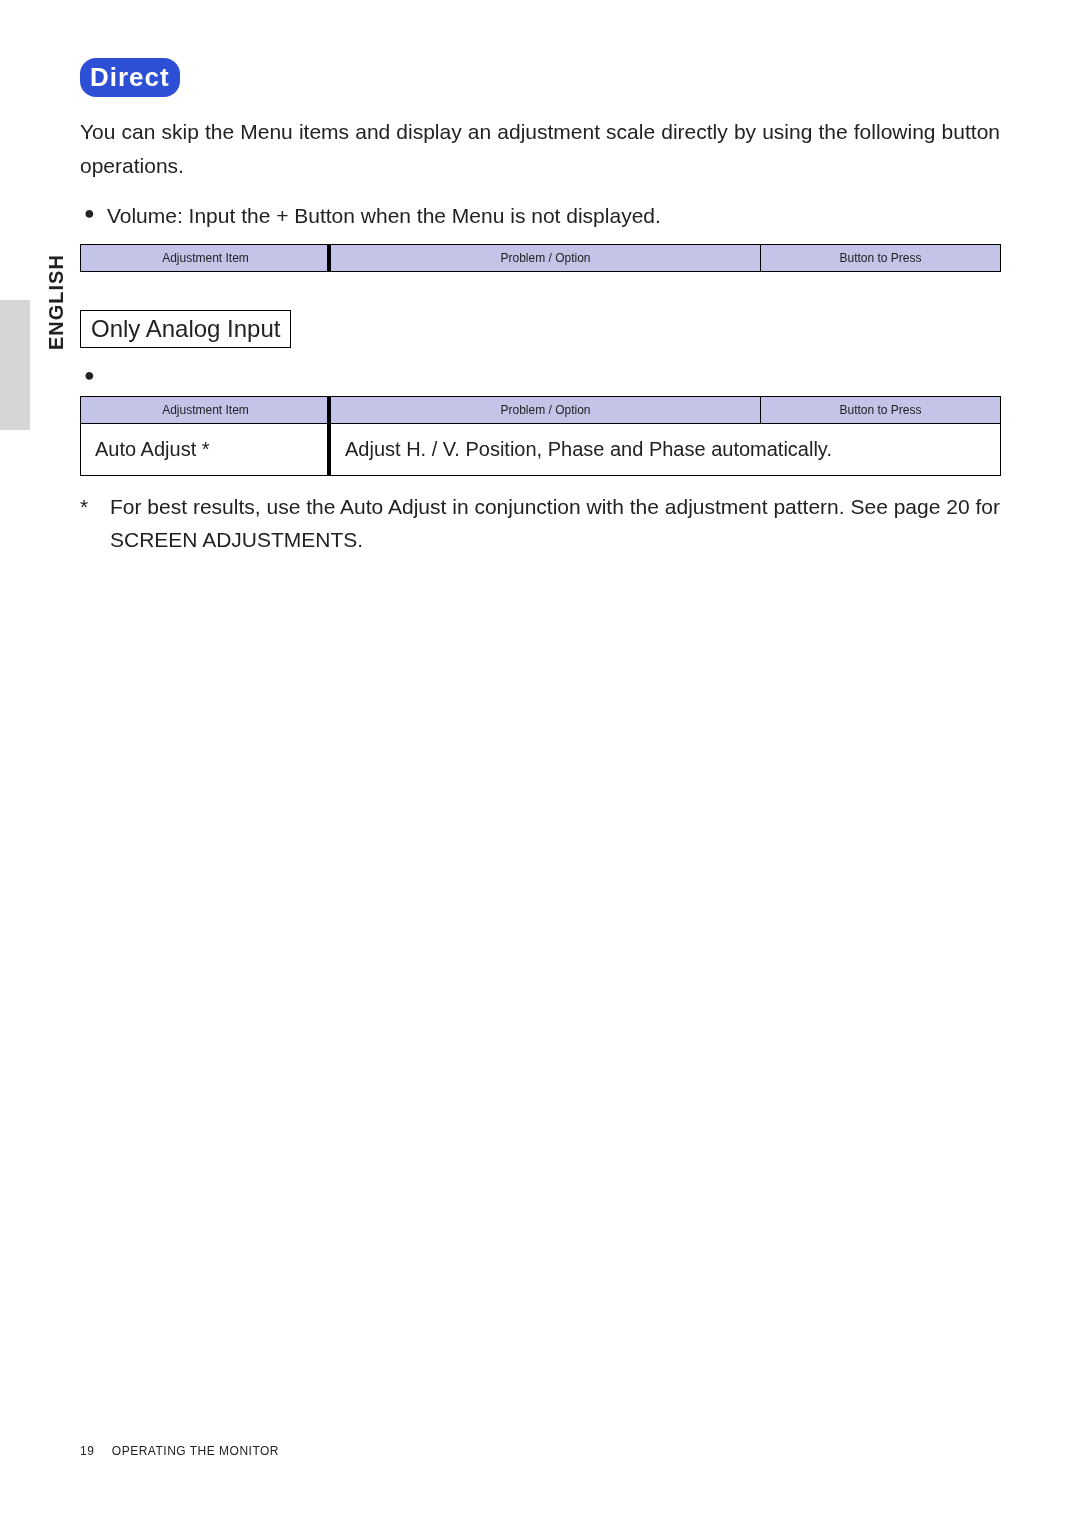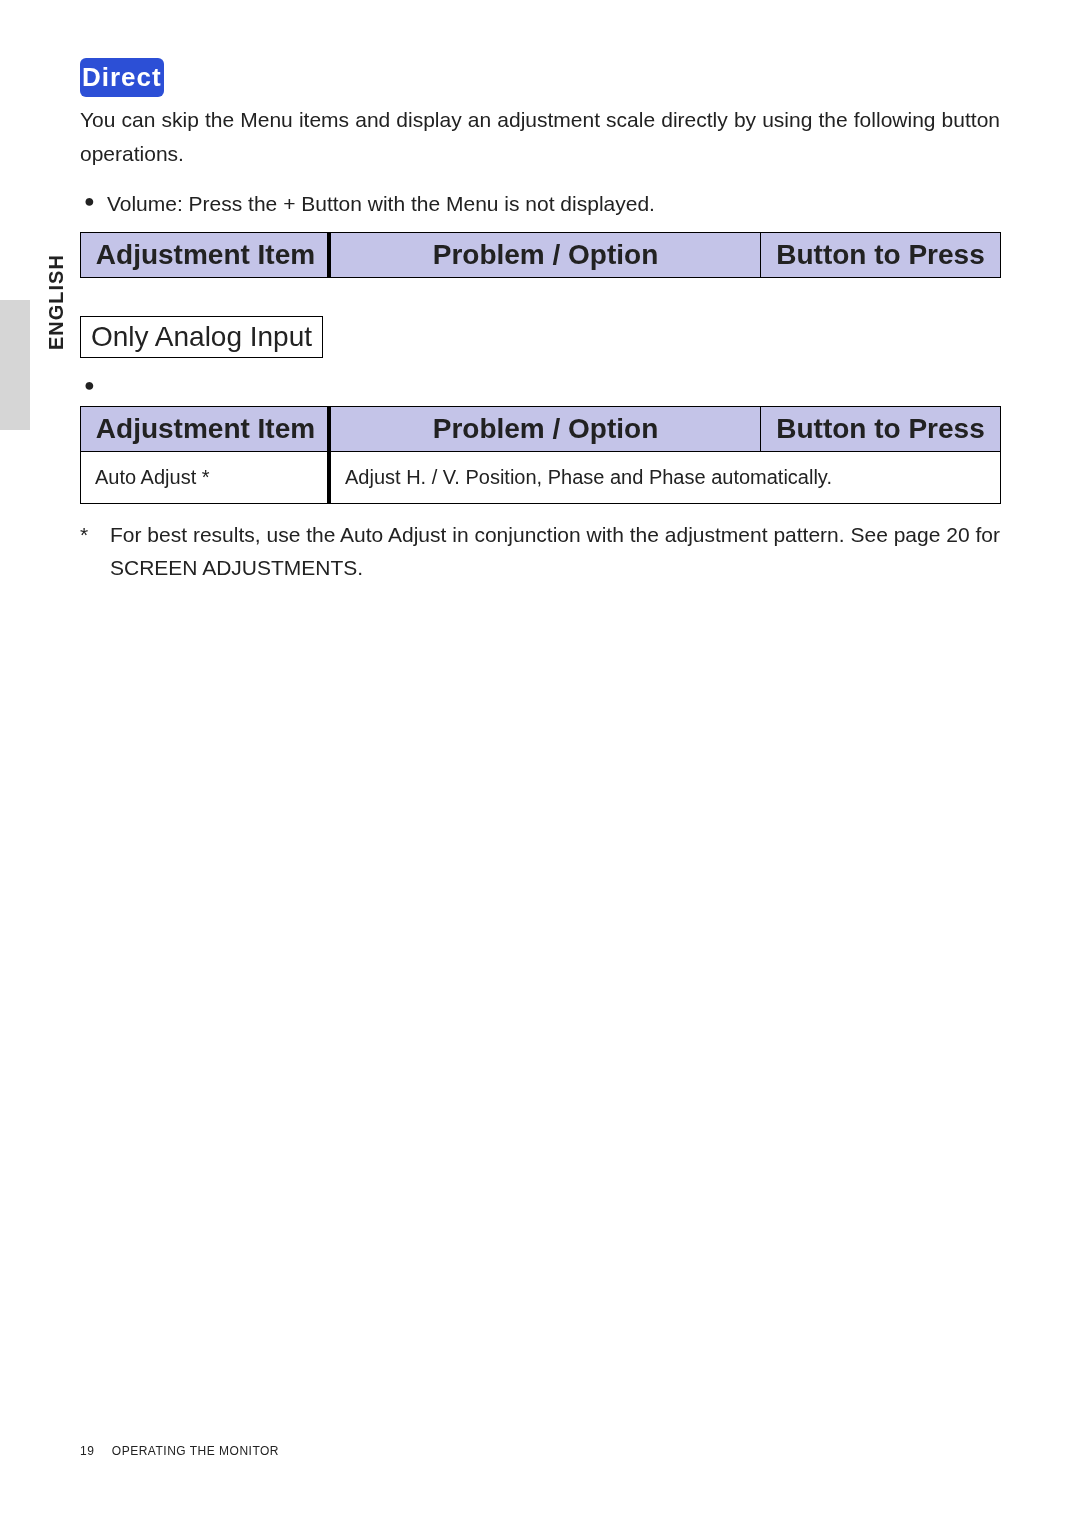--- a/index.html
+++ b/index.html
@@ -20,26 +20,26 @@
     left: 80px;
     top: 58px;
     width: 920px;
   }
   .direct-badge {
     display: inline-block;
     background: #2c4fd6;
     color: #fff;
     font-weight: bold;
     font-size: 26px;
-    padding: 4px 2px;
-    border-radius: 6px;
+    padding: 4px 10px;
+    border-radius: 16px;
     letter-spacing: 1px;
   }
   .intro {
-    margin-top: 6px;
+    margin-top: 18px;
     font-size: 21px;
     line-height: 1.6;
     text-align: justify;
   }
   .bullet-row {
     display: flex;
     align-items: flex-start;
     margin-top: 18px;
     font-size: 21px;
     line-height: 1.5;
@@ -54,22 +54,22 @@
     border-collapse: collapse;
     margin-top: 12px;
     table-layout: fixed;
   }
   .adj-table col.col1 { width: 250px; }
   .adj-table col.col2 { width: 430px; }
   .adj-table col.col3 { width: 240px; }
 
   .adj-table th {
     background: #c4c4e8;
-    font-weight: bold;
-    font-size: 28px;
+    font-weight: normal;
+    font-size: 12px;
     border: 1px solid #000;
     padding: 6px 8px;
     text-align: center;
   }
   .adj-table td {
     border: 1px solid #000;
     font-size: 20px;
     padding: 14px 14px;
     vertical-align: middle;
   }
@@ -95,21 +95,21 @@
     height: 22px;
     border: 2px solid #000;
     font-weight: bold;
     font-size: 20px;
     line-height: 1;
   }
   .analog-box {
     display: inline-block;
     border: 1px solid #000;
     padding: 4px 10px;
-    font-size: 28px;
+    font-size: 24px;
     margin-top: 38px;
   }
   .footnote {
     margin-top: 14px;
     display: flex;
     font-size: 21px;
     line-height: 1.6;
     text-align: justify;
   }
   .fn-sym {
@@ -163,21 +163,21 @@
 
   <div class="content">
 
     <span class="direct-badge">Direct</span>
 
     <div class="intro">You can skip the Menu items and display an adjustment scale directly by using the following button operations.</div>
 
     
     <div class="bullet-row">
       <span class="bullet-dot">●</span>
-      <span>Volume: Press the + Button with the Menu is not displayed.</span>
+      <span>Volume: Input the + Button when the Menu is not displayed.</span>
     </div>
 
     
     <table class="adj-table">
       <colgroup>
           <col class="col1">
           <col class="col2">
           <col class="col3">
         </colgroup>
       <tbody>

